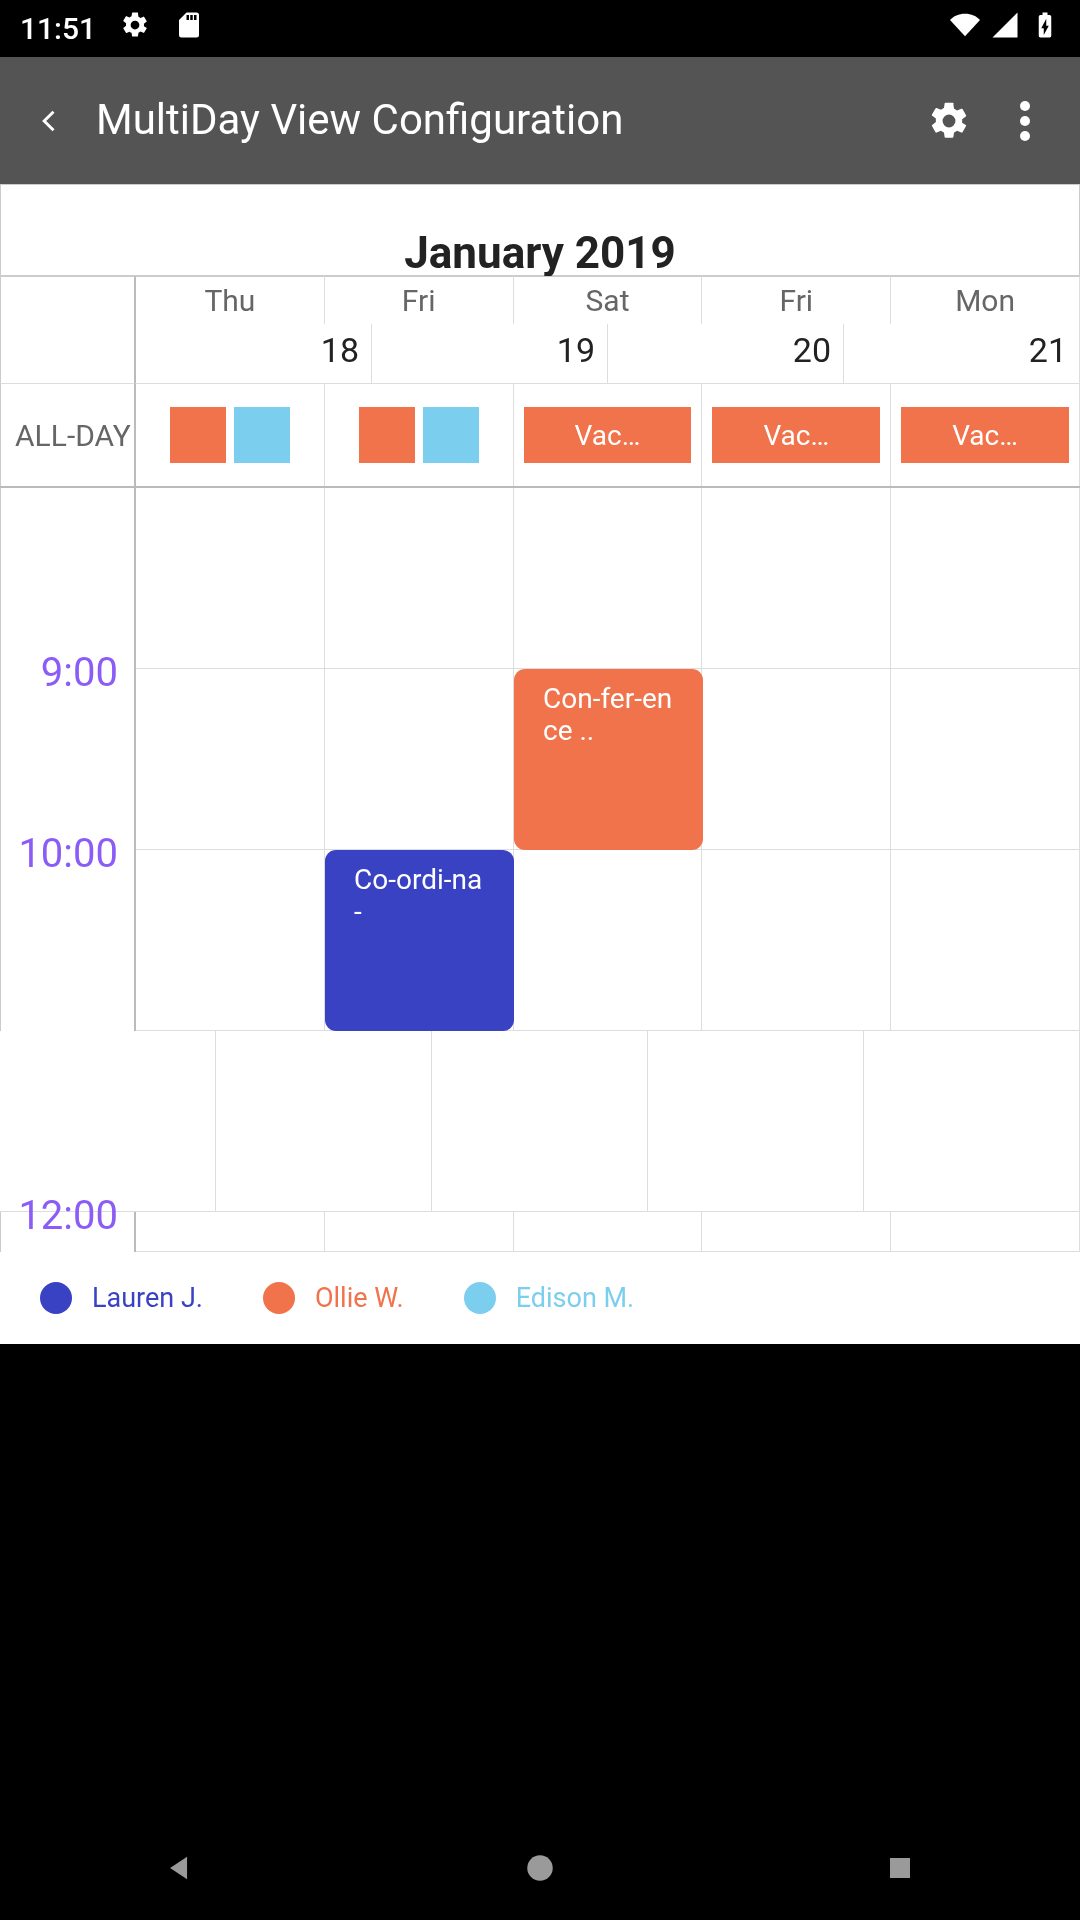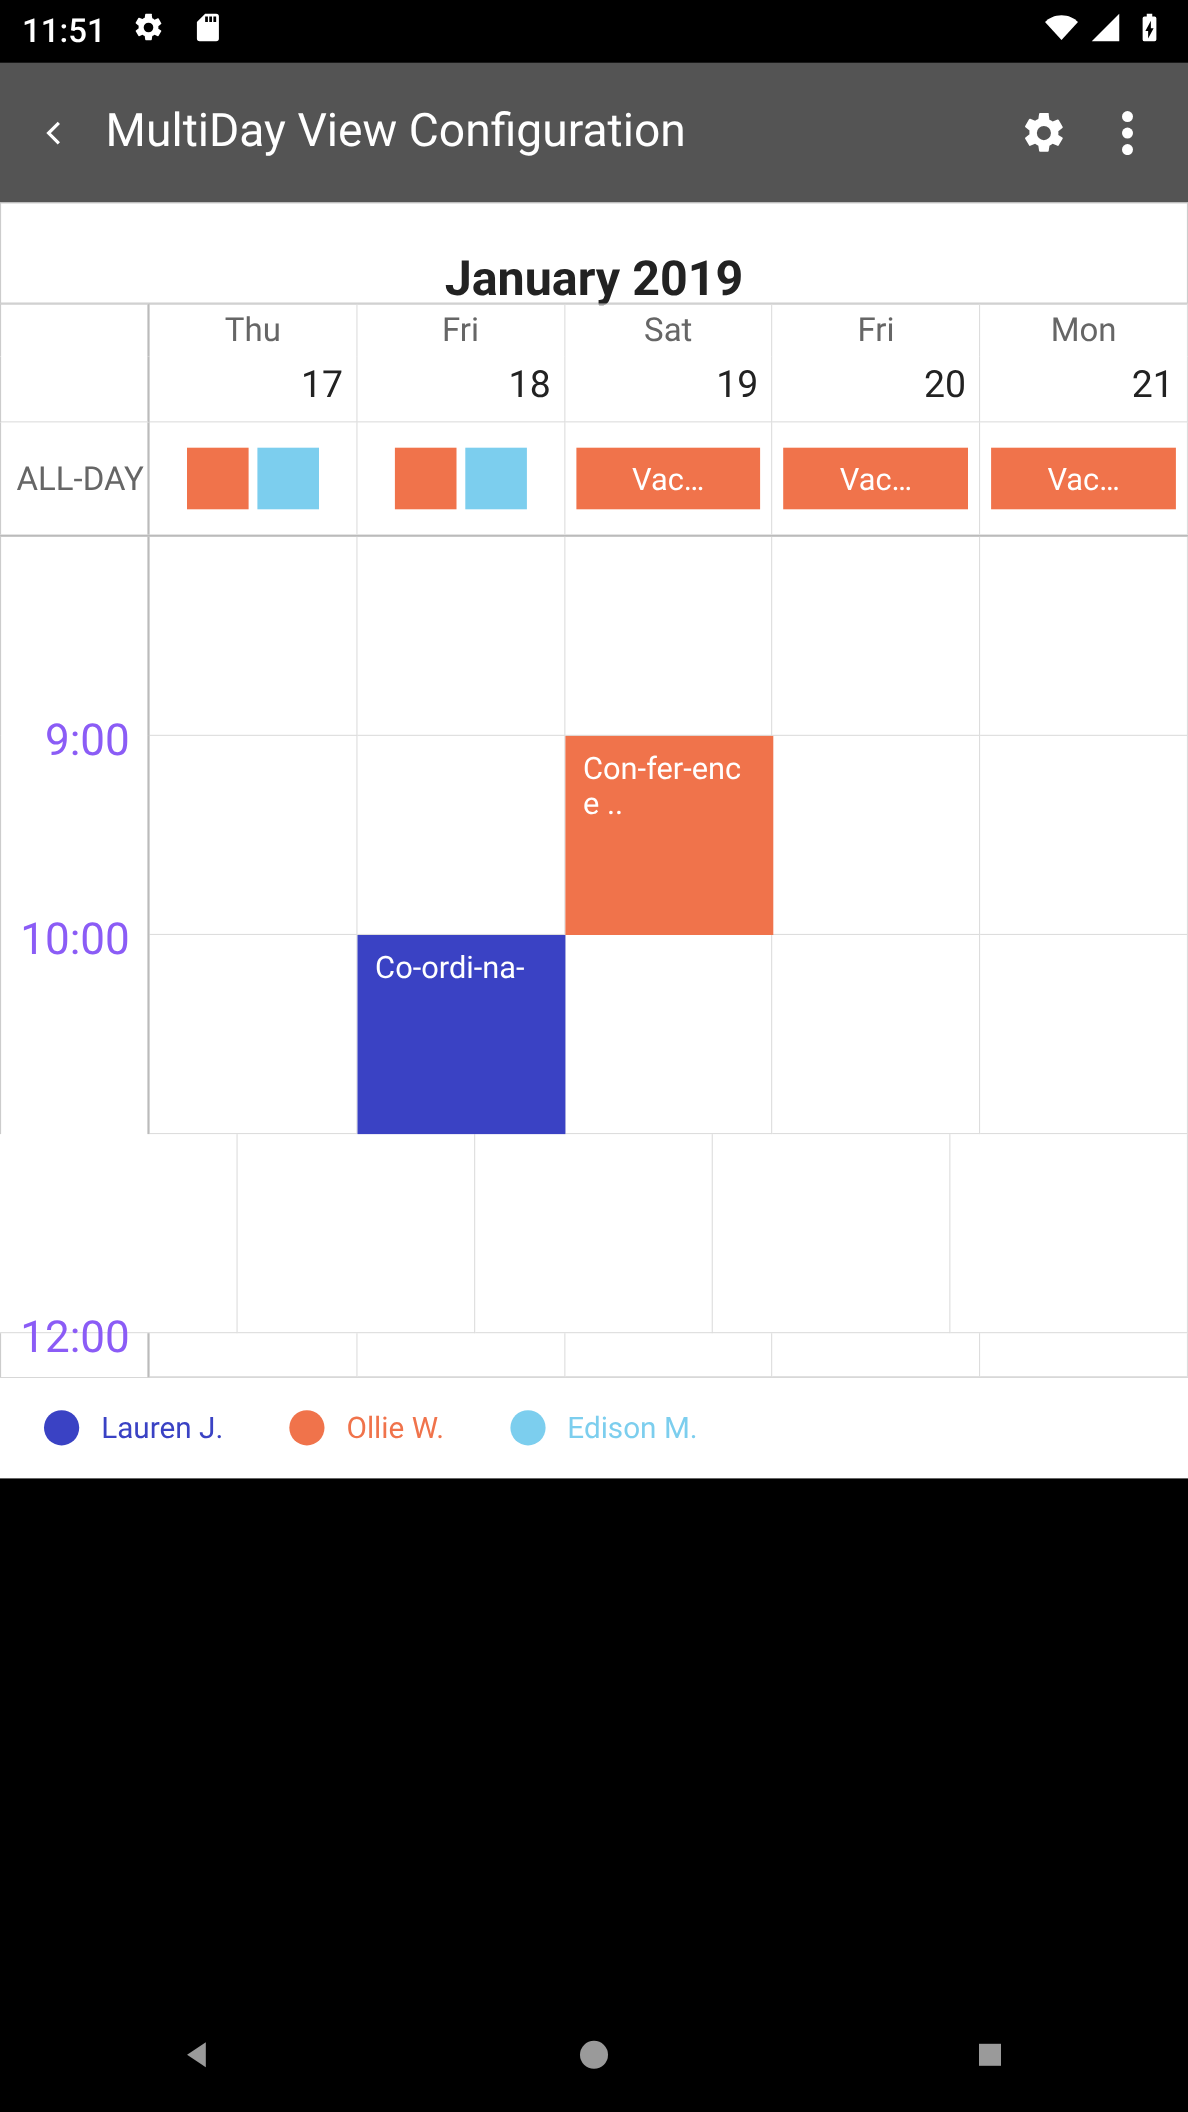--- a/index.html
+++ b/index.html
@@ -34,21 +34,21 @@
   .allday-chip-sm { width: 56px; height: 56px; }
   .allday-chip-lg { flex: 1; height: 56px; display: flex; align-items: center; justify-content: center; color: #fff; font-size: 28px; overflow: hidden; white-space: nowrap; padding: 0 6px; }
   
   .time-grid { position: relative; }
   .hour-row { display: flex; height: 181px; }
   .hour-label { width: 136px; border-left: 1px solid #ccc; border-right: 2px solid #bbb; position: relative; }
   .hour-label span { position: absolute; right: 16px; top: -20px; font-size: 40px; color: #8b5cf6; }
   .hour-cell { flex: 1; border-right: 1px solid #ddd; border-bottom: 1px solid #ddd; }
   
   .events-layer { position: absolute; left: 136px; right: 0; top: 0; bottom: 0; pointer-events: none; }
-  .event-block { position: absolute; color: #fff; font-size: 28px; padding: 14px 16px; overflow: hidden; line-height: 1.15; pointer-events: auto; word-break: break-all; }
+  .event-block { position: absolute; color: #fff; font-size: 28px; padding: 14px 29px; overflow: hidden; line-height: 1.15; pointer-events: auto; word-break: break-all; border-radius: 11px; }
   
   .legend { background: #fff; height: 92px; display: flex; align-items: center; padding: 0 40px; gap: 60px; }
   .legend-item { display: flex; align-items: center; gap: 20px; font-size: 27px; }
   .legend-dot { width: 32px; height: 32px; border-radius: 50%; }
   
   .nav-bar { position: absolute; bottom: 0; left: 0; right: 0; height: 105px; background: #000; display: flex; align-items: center; justify-content: space-around; }
   .nav-btn { width: 50px; height: 50px; display: flex; align-items: center; justify-content: center; }
   
   .c-orange { background: #f0734b; }
   .c-blue   { background: #3a42c4; }
@@ -125,21 +125,20 @@
       <div class="time-gutter-head"></div>
       <div class="day-name-cell">Thu</div>
       <div class="day-name-cell">Fri</div>
       <div class="day-name-cell">Sat</div>
       <div class="day-name-cell">Fri</div>
       <div class="day-name-cell">Mon</div>
     </div>
 
     <div class="day-num-row">
       <div class="time-gutter-num"></div>
-      <div class="day-num-cell">17</div>
       <div class="day-num-cell">18</div>
       <div class="day-num-cell">19</div>
       <div class="day-num-cell">20</div>
       <div class="day-num-cell">21</div>
     </div>
 
     <div class="allday-row">
       <div class="allday-label">ALL-DAY</div>
       <div class="allday-cell">
         <div class="allday-chip-sm c-orange"></div>

